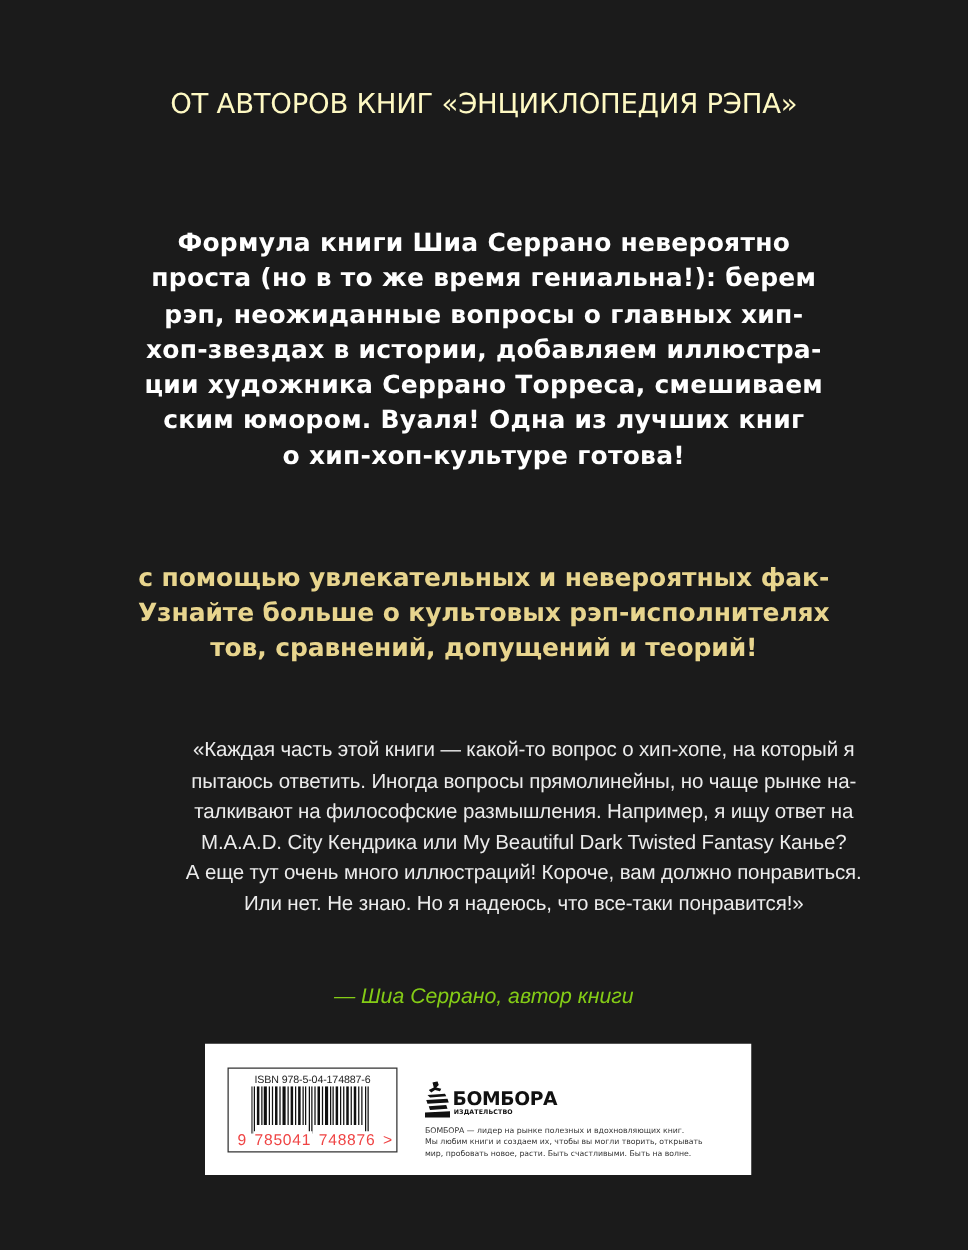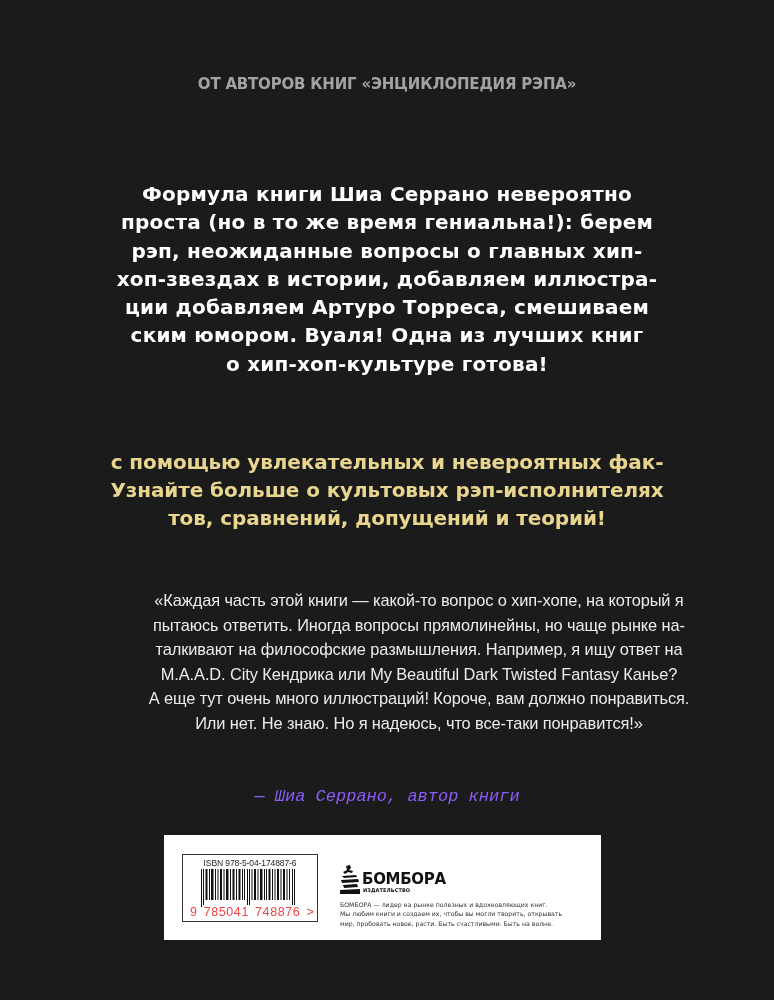--- a/index.html
+++ b/index.html
@@ -8,24 +8,24 @@
     background: #1b1b1b;
     position: relative;
     overflow: hidden;
     font-family: "DejaVu Sans", sans-serif;
   }
   .block { position: absolute; left: 0; width: 774px; text-align: center; }
   .line { display: block; white-space: nowrap; }
 
   .headline {
     top: 64px;
-    color: #a3a3a3;
-    font-family: "DejaVu Sans", sans-serif;
-    font-weight: bold;
-    font-size: 15px;
+    color: #fef9c3;
+    font-family: "DejaVu Sans", sans-serif;
+    font-weight: normal;
+    font-size: 22px;
     line-height: 40px;
     letter-spacing: -0.2px;
   }
   .main-para {
     top: 180px;
     color: #ffffff;
     font-weight: bold;
     font-size: 20px;
     line-height: 28.3px;
     letter-spacing: 0.2px;
@@ -42,22 +42,22 @@
     top: 588px;
     color: #ececec;
     font-family: "Liberation Sans", sans-serif;
     font-size: 16.4px;
     line-height: 24.5px;
     letter-spacing: -0.1px;
     padding-left: 32px;
   }
   .attribution {
     top: 785px;
-    color: #8b5cf6;
-    font-family: Liberation Mono, monospace;
+    color: #84cc16;
+    font-family: Liberation Sans, sans-serif;
     font-style: italic;
     font-size: 17px;
     line-height: 24px;
   }
 
   .imprint {
     position: absolute;
     left: 164px; top: 835px;
     width: 437px; height: 105px;
     background: #ffffff;
@@ -125,21 +125,21 @@
 
 <div class="block headline">
   <span class="line">ОТ АВТОРОВ КНИГ «ЭНЦИКЛОПЕДИЯ РЭПА»</span>
 </div>
 
 <div class="block main-para">
   <span class="line">Формула книги Шиа Серрано невероятно</span>
   <span class="line">проста (но в то же время гениальна!): берем</span>
   <span class="line">рэп, неожиданные вопросы о главных хип-</span>
   <span class="line">хоп-звездах в истории, добавляем иллюстра-</span>
-  <span class="line">ции добавляем Артуро Торреса, смешиваем</span>
+  <span class="line">ции художника Серрано Торреса, смешиваем</span>
   <span class="line">ским юмором. Вуаля! Одна из лучших книг</span>
   <span class="line">о хип-хоп-культуре готова!</span>
 </div>
 
 <div class="block gold-para">
   <span class="line">с помощью увлекательных и невероятных фак-</span>
   <span class="line">Узнайте больше о культовых рэп-исполнителях</span>
   <span class="line">тов, сравнений, допущений и теорий!</span>
 </div>
 

